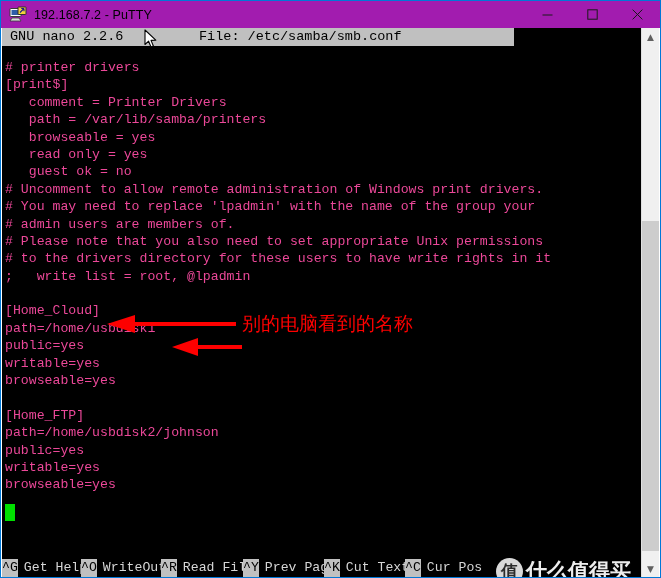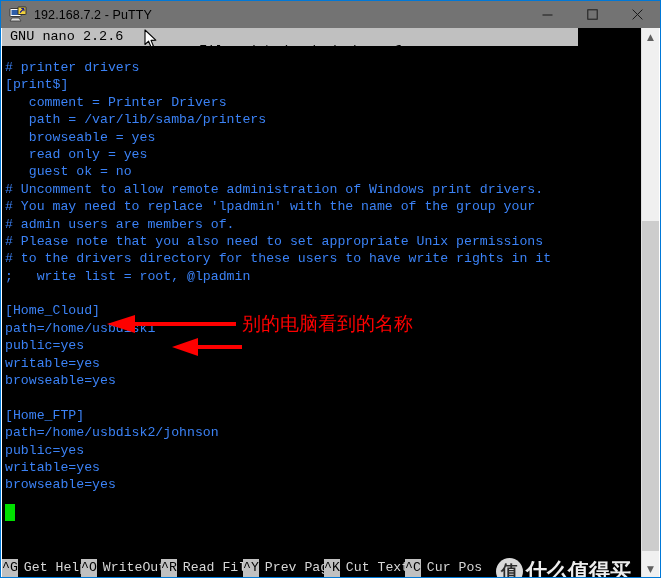--- a/index.html
+++ b/index.html
@@ -21,21 +21,21 @@
     border: 1px solid #0078d7;
     background: #ffffff;
     overflow: hidden;
   }
   
   #titlebar {
     position: absolute;
     left: 0; top: 0;
     width: 659px;
     height: 27px;
-    background: #737373;
+    background: #a21caf;
     display: flex;
     align-items: center;
   }
   #app-icon {
     width: 18px;
     height: 18px;
     margin-left: 8px;
     margin-right: 7px;
     flex: none;
     position: relative;
@@ -65,41 +65,41 @@
     left: 1px;
     top: 27px;
     width: 640px;
     height: 549px;
     background: #000000;
     overflow: hidden;
   }
   #nano-header {
     position: absolute;
     left: 0; top: 0;
-    width: 576px;
+    width: 512px;
     height: 18px;
     background: #c0c0c0;
     color: #000000;
     font-family: "Liberation Mono", "DejaVu Sans Mono", monospace;
     font-size: 13.5px;
     line-height: 18px;
     white-space: pre;
   }
   #nano-header .hdr-title { position: absolute; left: 8px; top: 0; }
-  #nano-header .hdr-file  { position: absolute; left: 197px; top: 0; margin-top: 14px; }
+  #nano-header .hdr-file  { position: absolute; left: 197px; top: 0; }
 
   #code {
     position: absolute;
     left: 3px;
     top: 31px;
     width: 637px;
     font-family: "Liberation Mono", "DejaVu Sans Mono", monospace;
     font-size: 13.2px;
     line-height: 17.4px;
-    color: #3b82f6;
+    color: #ec4899;
     white-space: pre;
   }
   #code div { height: 17.4px; }
 
   #cursor {
     position: absolute;
     left: 3px;
     top: 476px;
     width: 10px;
     height: 17px;

